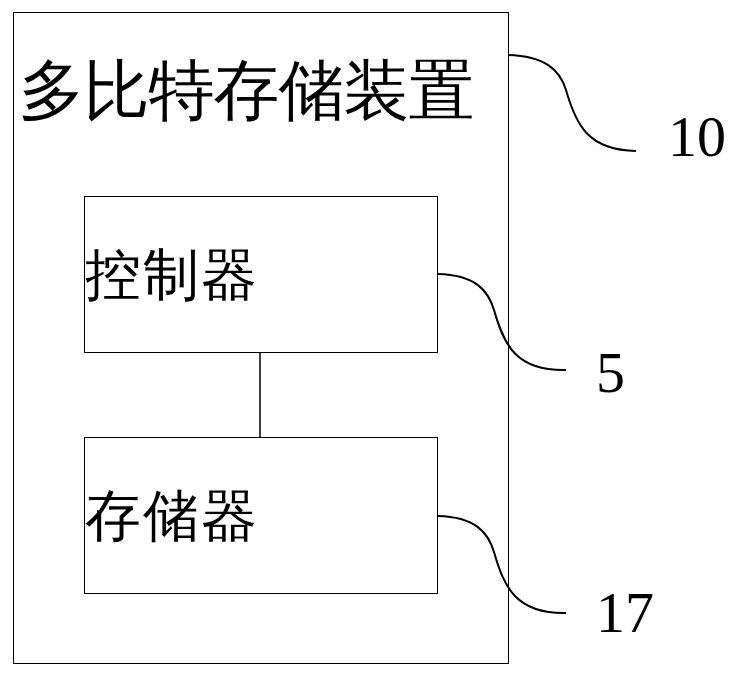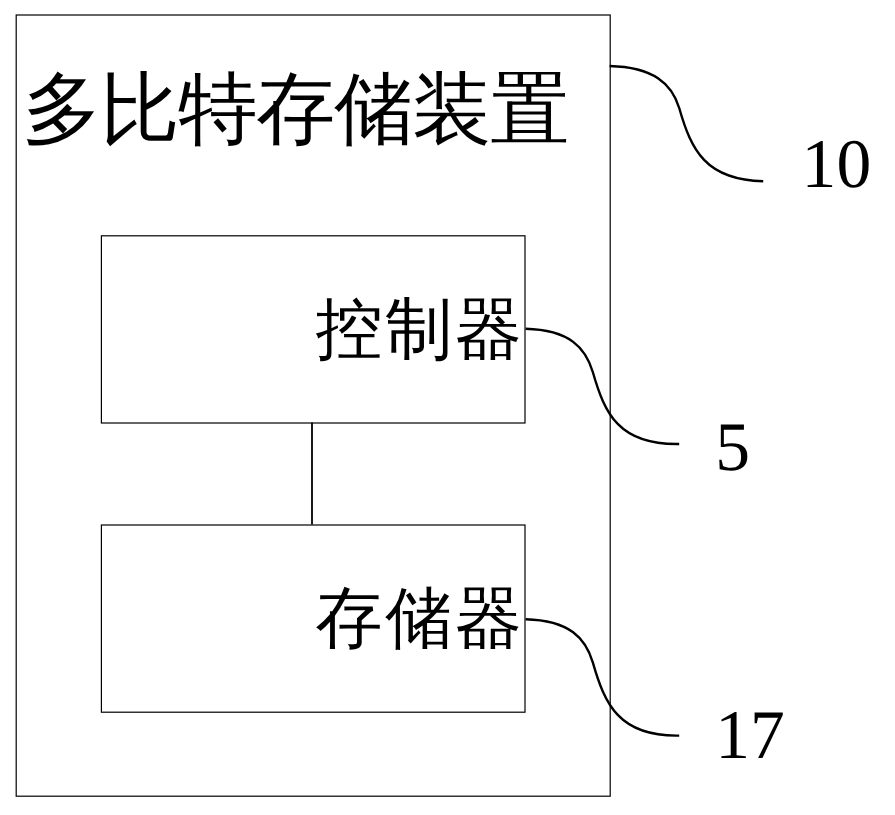--- a/index.html
+++ b/index.html
@@ -33,24 +33,24 @@
       top: 12px;
       width: 496px;
       height: 652px;
     }
     .inner-box {
       left: 84px;
       width: 354px;
       height: 157px;
       display: flex;
       align-items: center;
-      justify-content: flex-end;
+      justify-content: flex-start;
     }
     .controller-box { top: 196px; }
-    .storage-box { top: 437px; padding-left: 20px; }
+    .storage-box { top: 437px; }
     .box-label {
       font-size: 56px;
       line-height: 1;
       letter-spacing: 2px;
       font-weight: normal;
       white-space: nowrap;
     }
     .title {
       position: absolute;
       left: 13px;

